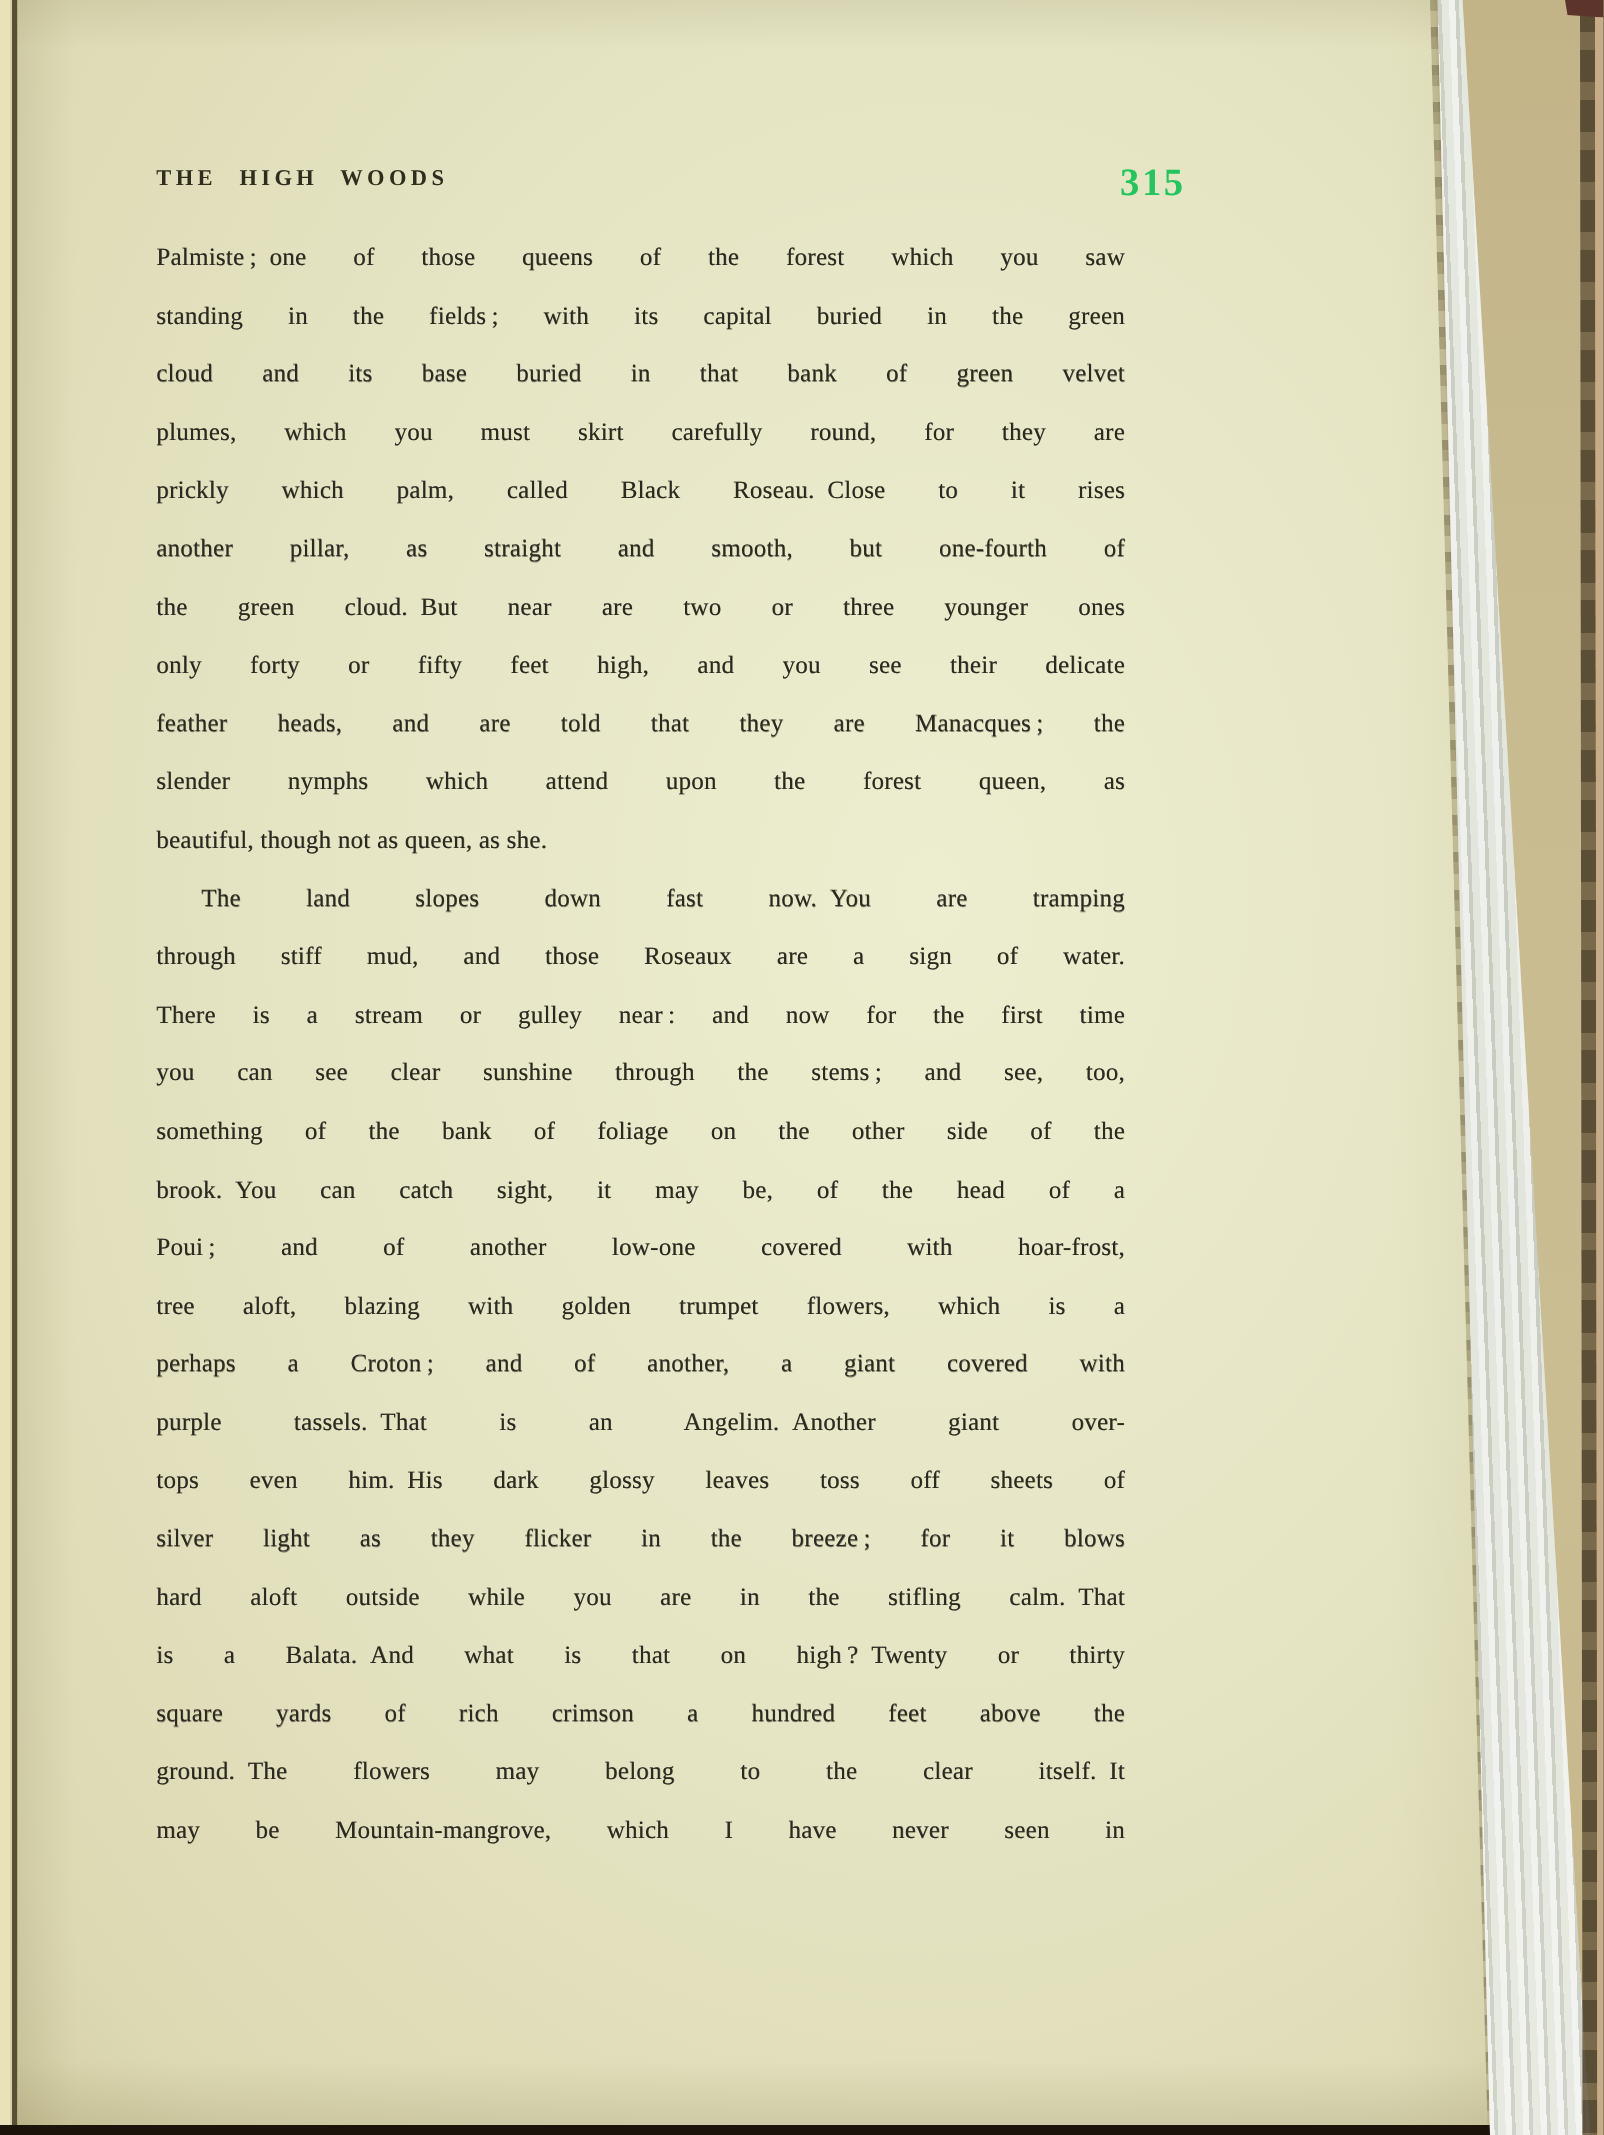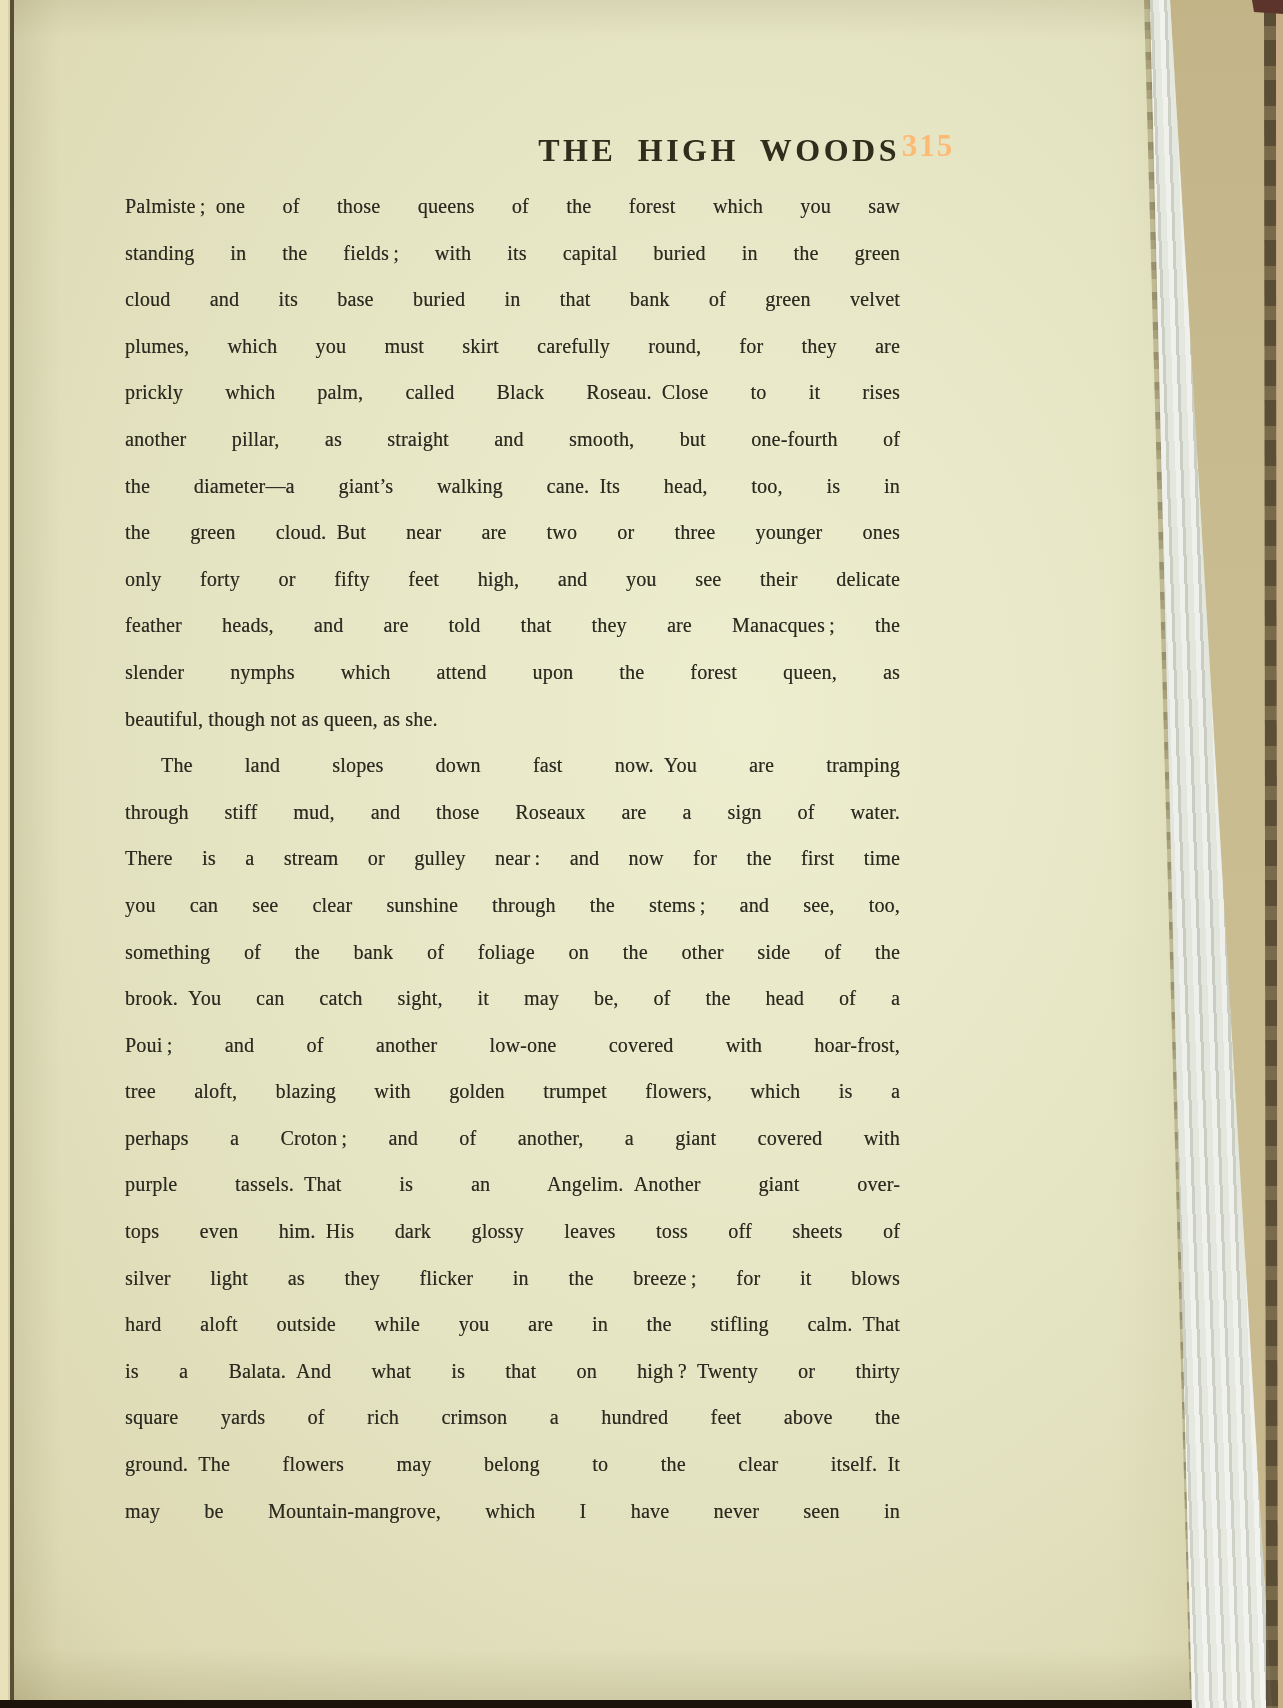--- a/index.html
+++ b/index.html
@@ -68,26 +68,26 @@
     clip-path:polygon(1150px 0,1170px 0,1272px 1708px,1192px 1708px);
     background:
       repeating-linear-gradient(88deg,rgba(255,255,255,.55) 0 5px,rgba(170,175,160,.35) 5px 8px,rgba(235,238,230,.5) 8px 14px),
       linear-gradient(180deg,#dfe2d8 0%,#d9dcd2 55%,#e4e6de 100%);
   }
 
   
   #page-header{position:absolute;left:0;top:128px;width:1283px;height:46px;color:#33321f;}
   #running-title{
     position:absolute;left:125px;width:775px;top:4px;
-    text-align:right;font-weight:bold;font-size:32px;
+    text-align:left;font-weight:bold;font-size:18px;
     letter-spacing:3.5px;word-spacing:10px;color:#2f2e1d;
   }
   #page-number{
     position:absolute;left:896px;width:64px;top:0;
-    text-align:center;font-weight:bold;font-size:31px;letter-spacing:2px;color:#fdba74;
+    text-align:left;font-weight:bold;font-size:31px;letter-spacing:2px;color:#22c55e;
     font-variant-numeric:oldstyle-nums;
   }
 
   #text-block{
     position:absolute;left:125px;top:183px;width:775px;
     color:#2b2a20;
     font-size:20px;
     text-shadow:.3px .3px 0 rgba(43,42,32,.55);
   }
   .line{
@@ -118,21 +118,20 @@
     <div id="page-number">315</div>
   </div>
 
   <div id="text-block">
       <div class="line j">Palmiste ; one of those queens of the forest which you saw</div>
       <div class="line j">standing in the fields ; with its capital buried in the green</div>
       <div class="line j">cloud and its base buried in that bank of green velvet</div>
       <div class="line j">plumes, which you must skirt carefully round, for they are</div>
       <div class="line j">prickly which palm, called Black Roseau. Close to it rises</div>
       <div class="line j">another pillar, as straight and smooth, but one-fourth of</div>
-      <div class="line j">the diameter—a giant’s walking cane. Its head, too, is in</div>
       <div class="line j">the green cloud. But near are two or three younger ones</div>
       <div class="line j">only forty or fifty feet high, and you see their delicate</div>
       <div class="line j">feather heads, and are told that they are Manacques ; the</div>
       <div class="line j">slender nymphs which attend upon the forest queen, as</div>
       <div class="line">beautiful, though not as queen, as she.</div>
       <div class="line j indent">The land slopes down fast now. You are tramping</div>
       <div class="line j">through stiff mud, and those Roseaux are a sign of water.</div>
       <div class="line j">There is a stream or gulley near : and now for the first time</div>
       <div class="line j">you can see clear sunshine through the stems ; and see, too,</div>
       <div class="line j">something of the bank of foliage on the other side of the</div>

